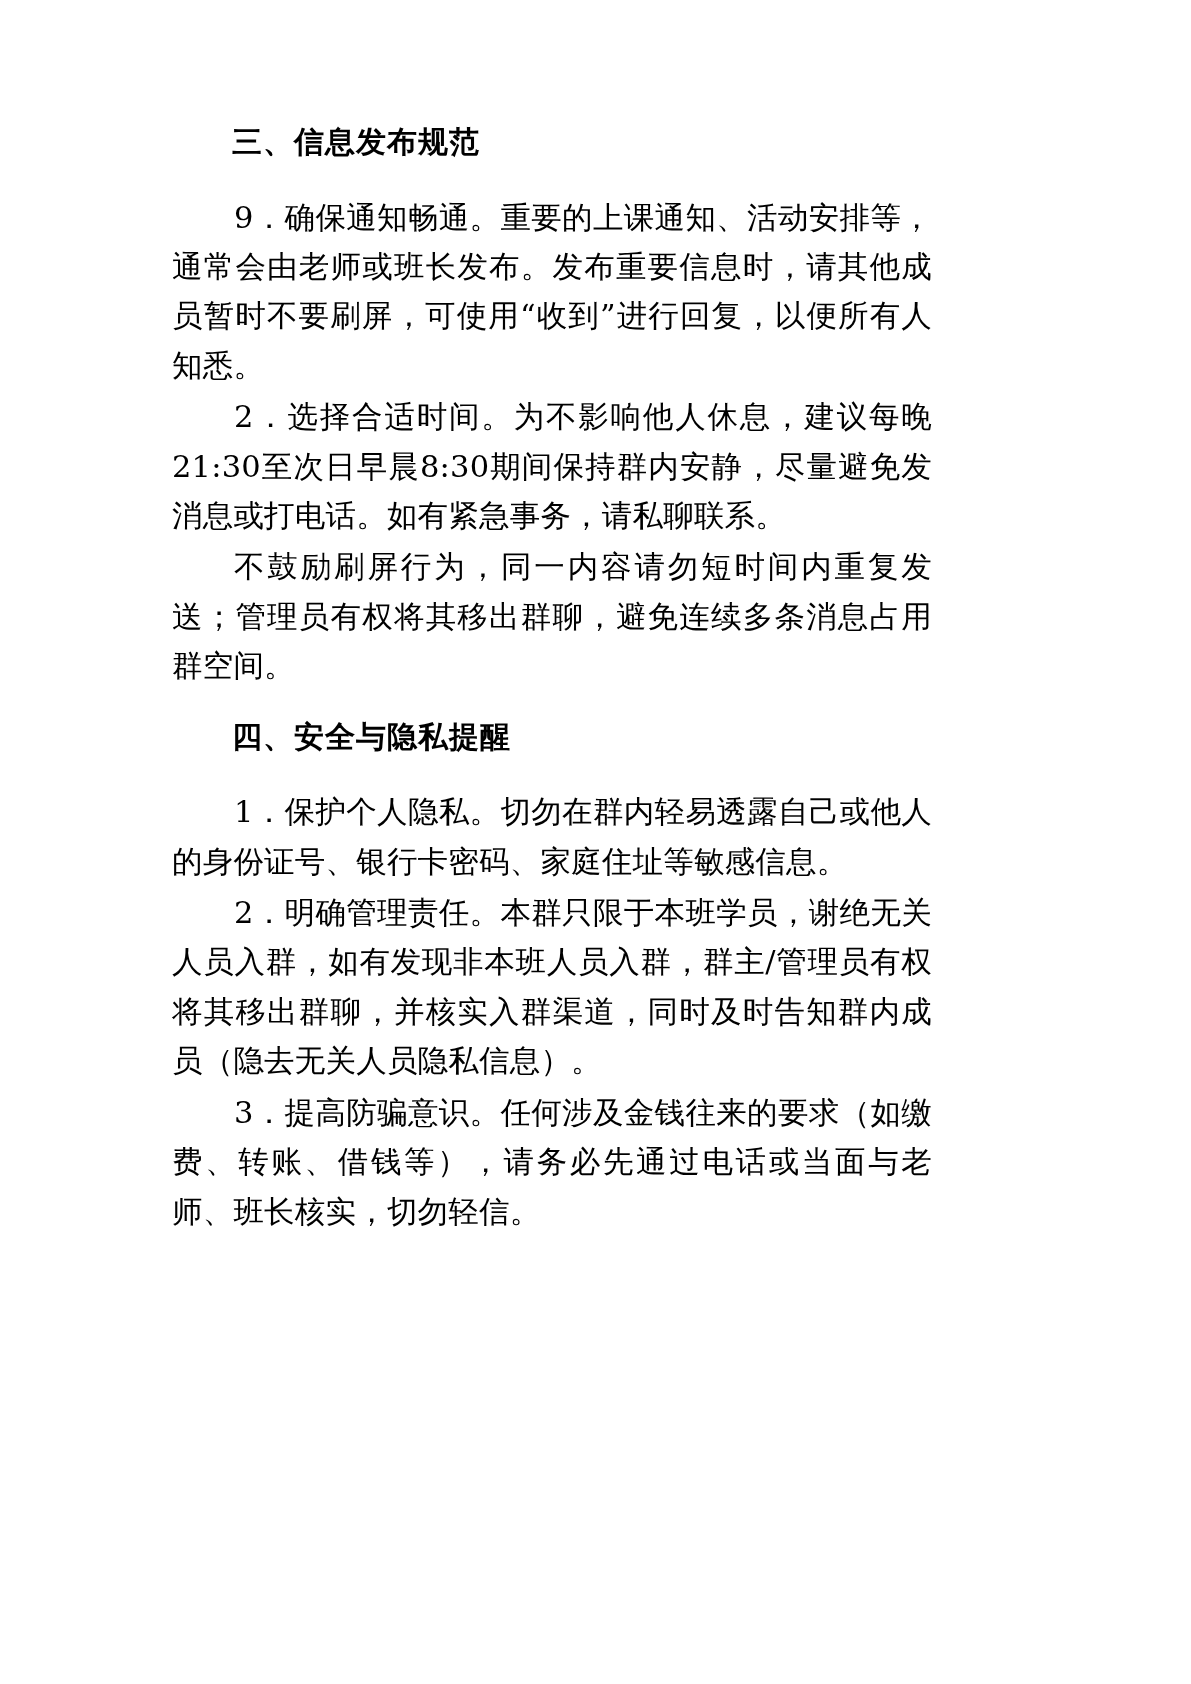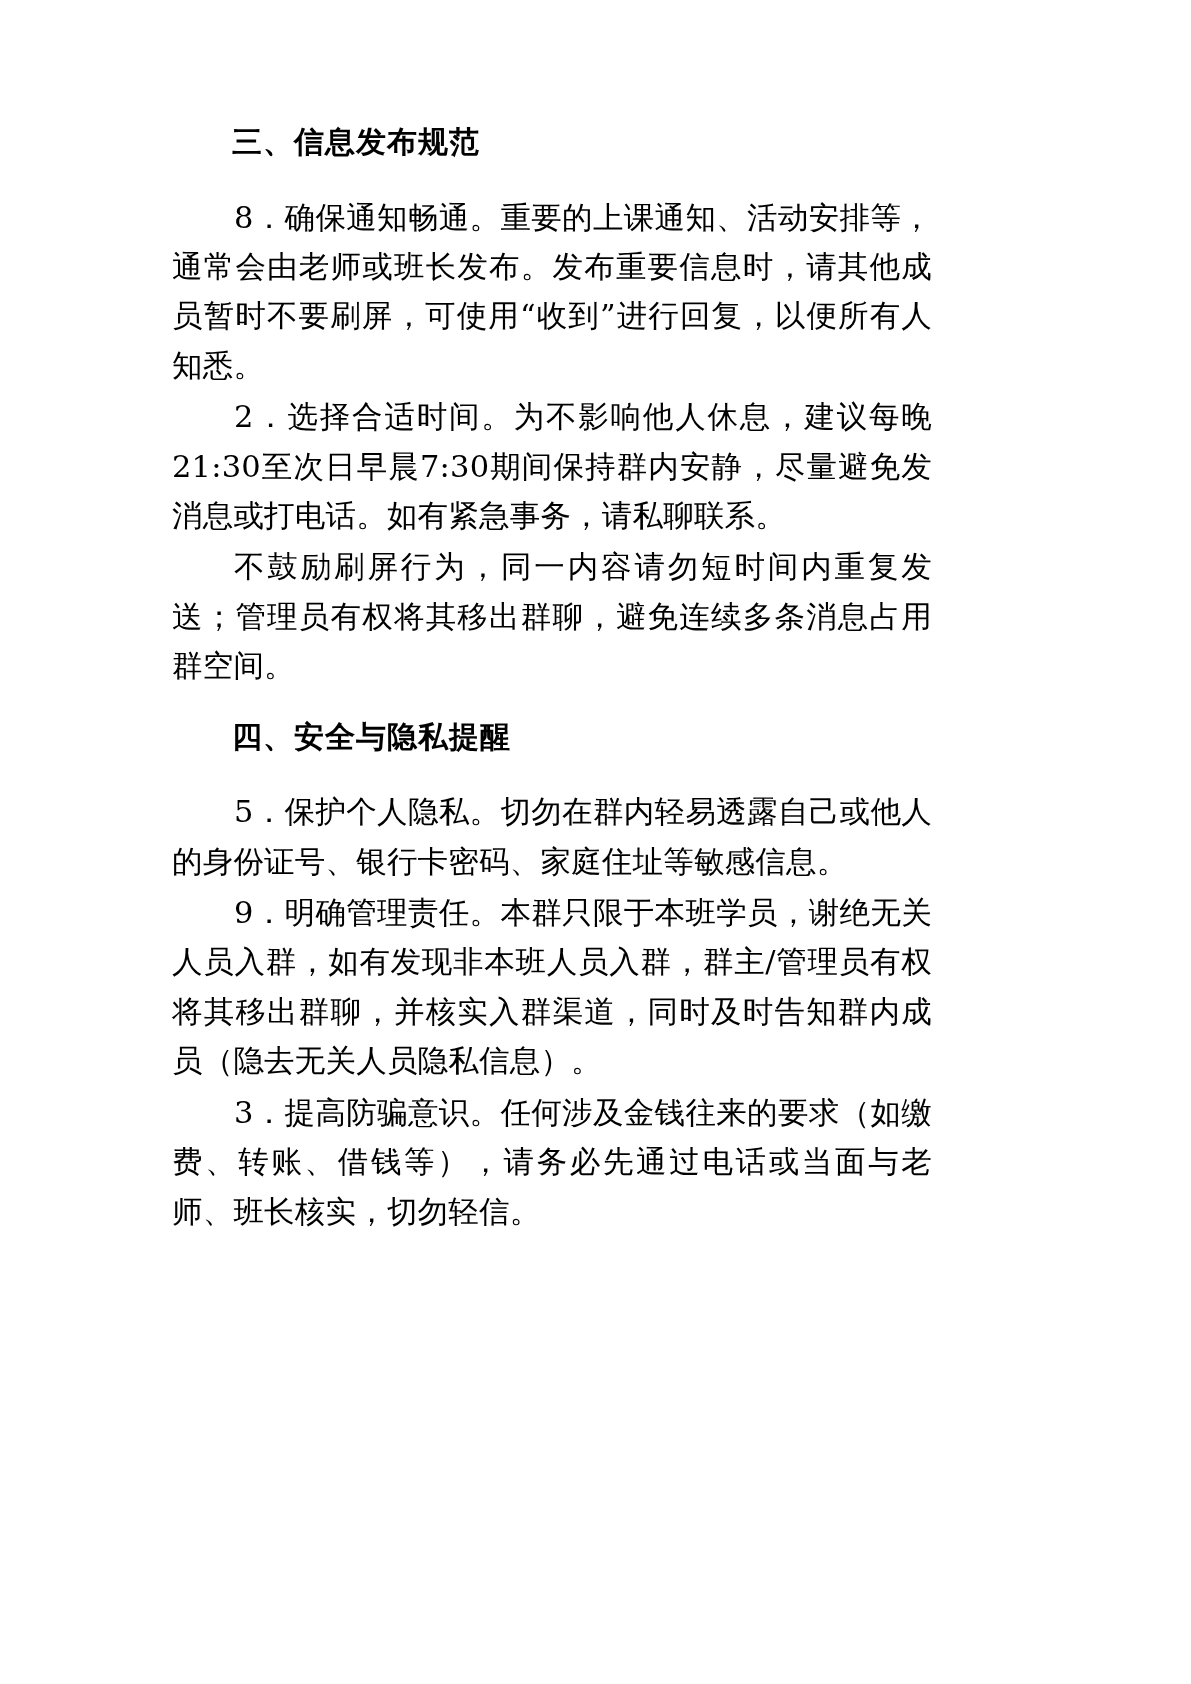--- a/index.html
+++ b/index.html
@@ -49,24 +49,24 @@
   }
 </style>
 </head>
 <body>
 
 <div class="page">
   <div class="doc-body">
 
     <h2 class="section-heading">三、信息发布规范</h2>
 
-    <p class="para">8．确保通知畅通。重要的上课通知、活动安排等，通常会由老师或班长发布。发布重要信息时，请其他成员暂时不要刷屏，可使用“收到”进行回复，以便所有人知悉。</p>
-    <p class="para">2．选择合适时间。为不影响他人休息，建议每晚21:30至次日早晨7:30期间保持群内安静，尽量避免发消息或打电话。如有紧急事务，请私聊联系。</p>
+    <p class="para">9．确保通知畅通。重要的上课通知、活动安排等，通常会由老师或班长发布。发布重要信息时，请其他成员暂时不要刷屏，可使用“收到”进行回复，以便所有人知悉。</p>
+    <p class="para">2．选择合适时间。为不影响他人休息，建议每晚21:30至次日早晨8:30期间保持群内安静，尽量避免发消息或打电话。如有紧急事务，请私聊联系。</p>
     <p class="para">不鼓励刷屏行为，同一内容请勿短时间内重复发送；管理员有权将其移出群聊，避免连续多条消息占用群空间。</p>
 
     <h2 class="section-heading second">四、安全与隐私提醒</h2>
 
-    <p class="para">5．保护个人隐私。切勿在群内轻易透露自己或他人的身份证号、银行卡密码、家庭住址等敏感信息。</p>
-    <p class="para">9．明确管理责任。本群只限于本班学员，谢绝无关人员入群，如有发现非本班人员入群，群主/管理员有权将其移出群聊，并核实入群渠道，同时及时告知群内成员（隐去无关人员隐私信息）。</p>
+    <p class="para">1．保护个人隐私。切勿在群内轻易透露自己或他人的身份证号、银行卡密码、家庭住址等敏感信息。</p>
+    <p class="para">2．明确管理责任。本群只限于本班学员，谢绝无关人员入群，如有发现非本班人员入群，群主/管理员有权将其移出群聊，并核实入群渠道，同时及时告知群内成员（隐去无关人员隐私信息）。</p>
     <p class="para">3．提高防骗意识。任何涉及金钱往来的要求（如缴费、转账、借钱等），请务必先通过电话或当面与老师、班长核实，切勿轻信。</p>
 
   </div>
 </div>
 
 </body></html>

